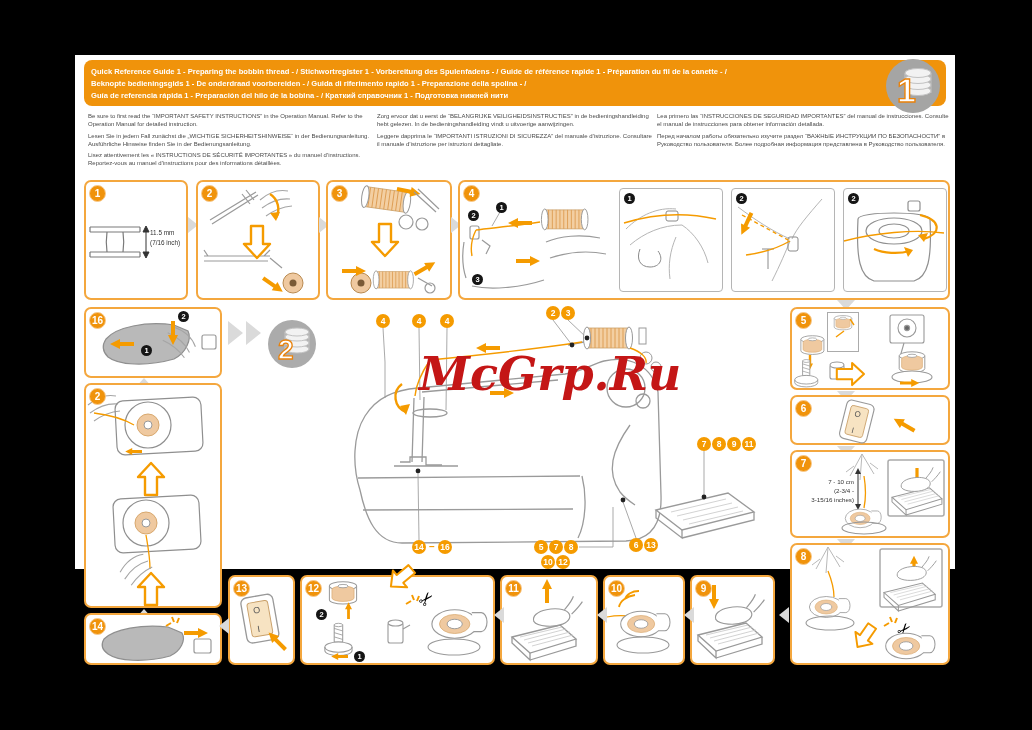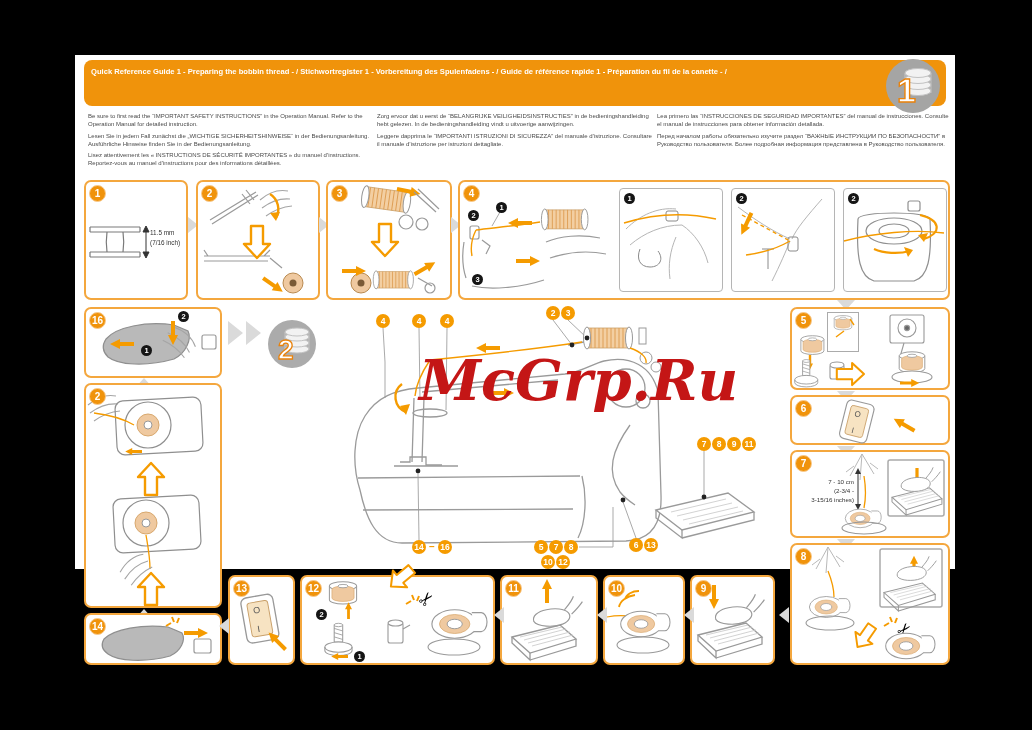--- a/index.html
+++ b/index.html
@@ -38,21 +38,21 @@
   .tri.u{border-left:9px solid transparent;border-right:9px solid transparent;border-bottom:10px solid #DADADA;}
   .tri.d{border-left:9px solid transparent;border-right:9px solid transparent;border-top:10px solid #DADADA;}
   .tri.big{border-top:12px solid transparent;border-bottom:12px solid transparent;border-left:15px solid #DADADA;}
 
   
   .co{position:absolute;width:14px;height:14px;border-radius:50%;background:#F59B00;color:#fff;
       font-size:8.5px;font-weight:bold;display:flex;align-items:center;justify-content:center;z-index:4;}
   .codash{position:absolute;color:#F59B00;font-weight:bold;font-size:10px;z-index:4;}
 
   .watermark{position:absolute;left:344px;top:292px;font-family:"DejaVu Serif",serif;
-             font-style:italic;font-weight:bold;font-size:56px;color:#C41616;z-index:5;white-space:nowrap;}
+             font-style:italic;font-weight:bold;font-size:46px;color:#C41616;z-index:5;white-space:nowrap;}
 
   .measure1{position:absolute;left:64px;top:46px;font-size:6.4px;color:#333;line-height:1.5;}
   .measure7{position:absolute;left:2px;top:26px;width:60px;font-size:6.2px;color:#333;line-height:1.45;text-align:right;}
   svg{position:absolute;left:0;top:0;overflow:visible;}
   .panel svg{left:0;top:0;}
 </style>
 </head>
 <body>
 
 <div class="stage">
@@ -120,20 +120,22 @@
             <circle cx="11" cy="11" r="3.5" fill="#7A5A36"></circle>
           </g>
       <g id="branches">
             <path d="M18,0 L6,22 M18,0 L16,26 M18,0 L30,20 M10,12 L2,18 M26,9 L34,15" stroke="#B9B9B9" stroke-width="1" fill="none"></path>
           </g>
     </defs>
   </svg>
 
   <header class="banner">
     <div>Quick Reference Guide 1 - Preparing the bobbin thread - / Stichwortregister 1 - Vorbereitung des Spulenfadens - / Guide de référence rapide 1 - Préparation du fil de la canette - /</div>
+    <div>Beknopte bedieningsgids 1 - De onderdraad voorbereiden - / Guida di riferimento rapido 1 - Preparazione della spolina - /</div>
+    <div>Guía de referencia rápida 1 - Preparación del hilo de la bobina - / Краткий справочник 1 - Подготовка нижней нити</div>
   </header>
   <svg class="badgebig" style="left:809px;top:2px" width="58" height="58" viewBox="0 0 58 58">
     <circle cx="29" cy="29" r="27" fill="#A5A5A4"></circle>
     <g fill="#F2F2F2" stroke="#C2C2C2" stroke-width="1">
       <path d="M21,16 V36 M47,16 V36" fill="none"></path>
       <ellipse cx="34" cy="34" rx="13" ry="4.5"></ellipse>
           <ellipse cx="34" cy="28" rx="13" ry="4.5"></ellipse>
       <ellipse cx="34" cy="22" rx="13" ry="4.5"></ellipse>
           <ellipse cx="34" cy="16" rx="13" ry="4.5"></ellipse>
     </g>

